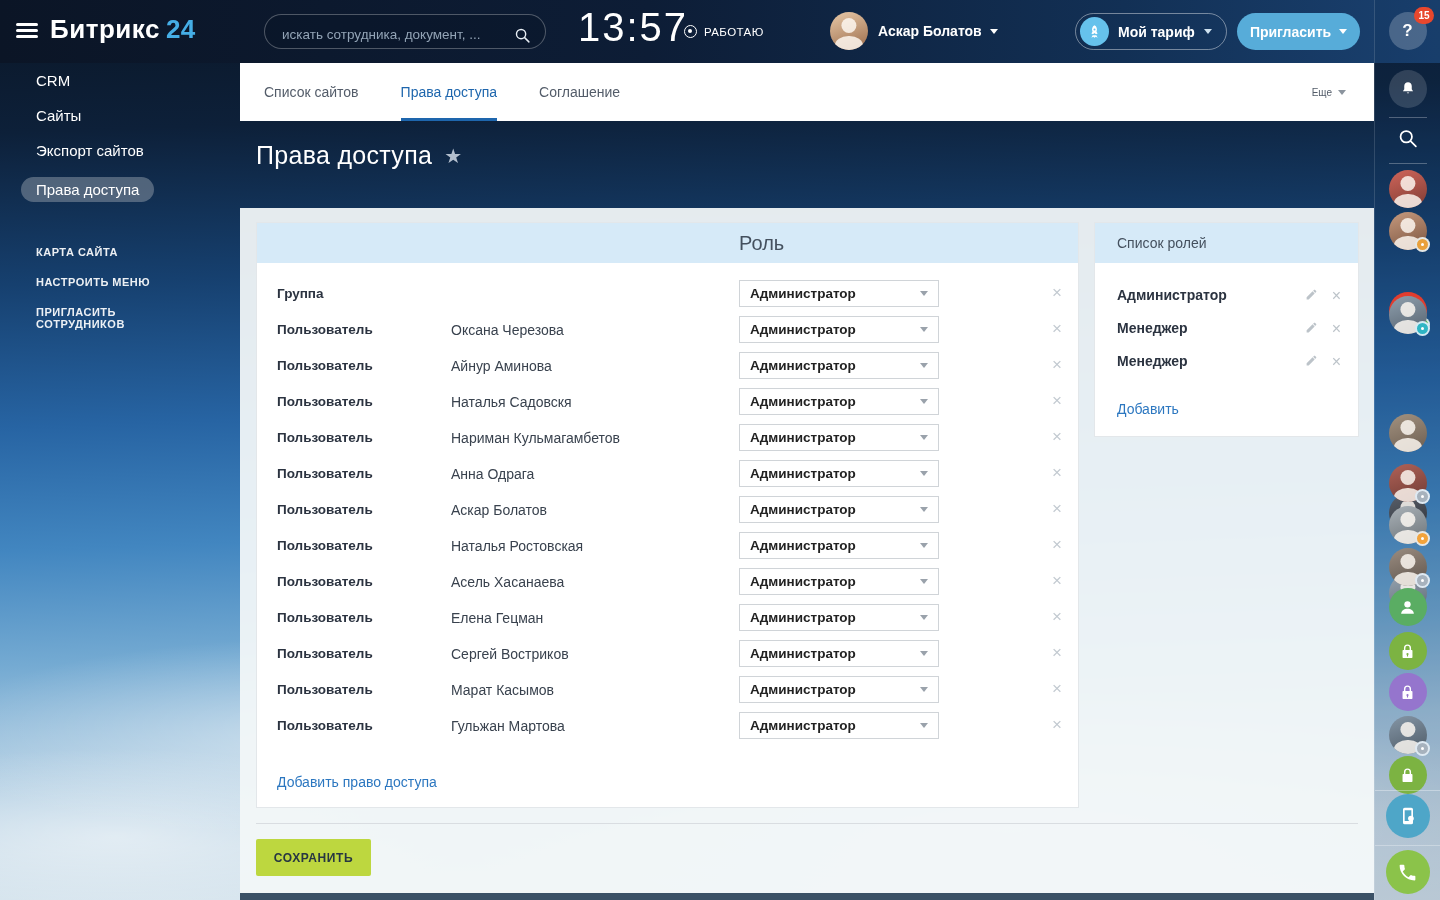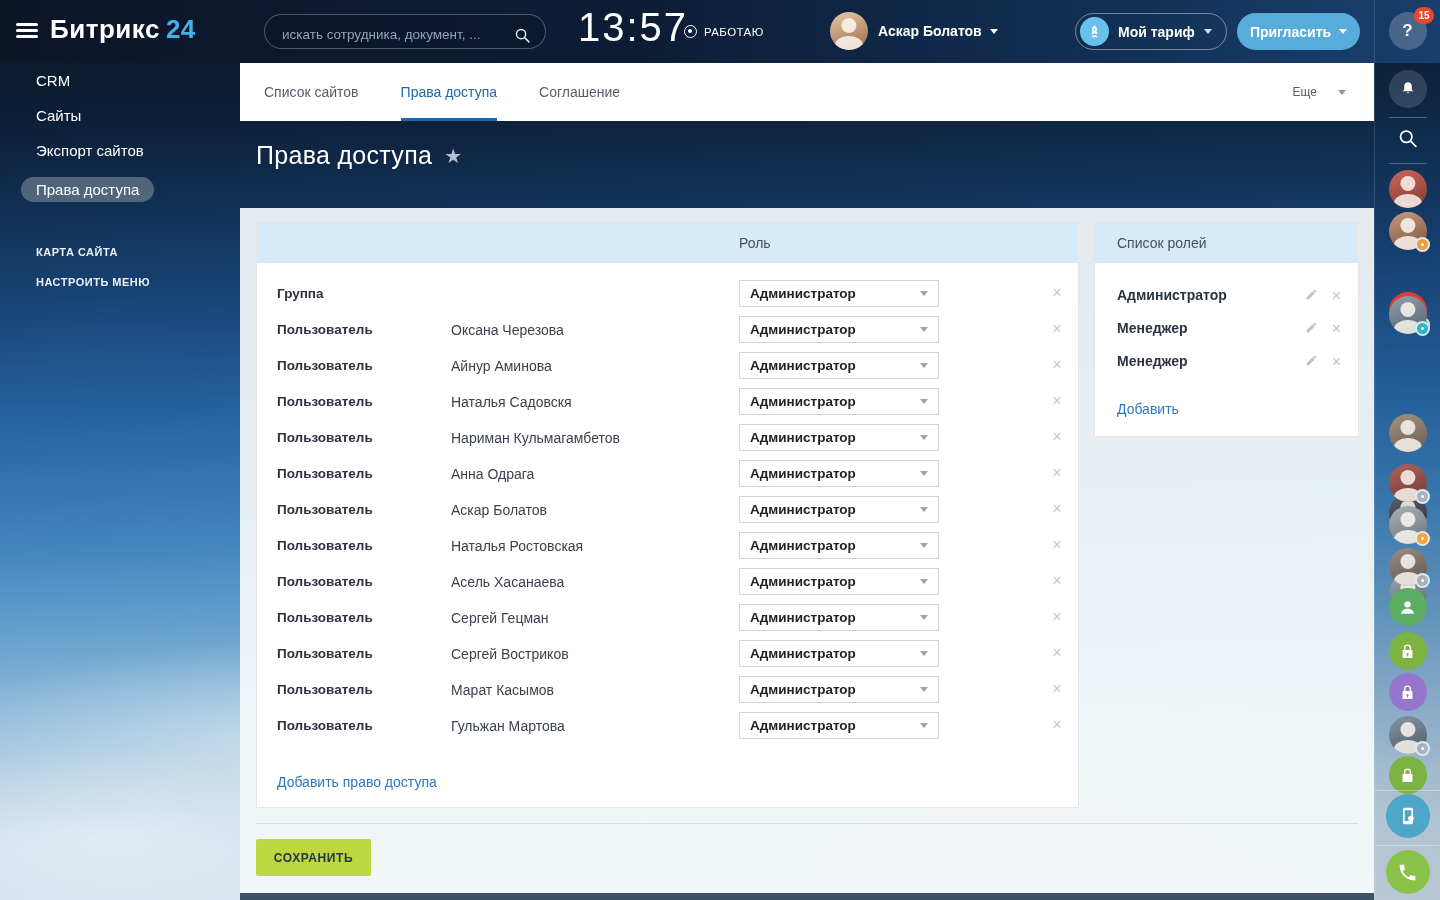--- a/index.html
+++ b/index.html
@@ -58,33 +58,33 @@
   .side-footer { margin-top:26px; }
   .side-footer .side-item { font-size:11px; font-weight:bold; letter-spacing:.5px; color:rgba(255,255,255,.92); padding:9px 36px; }
 
   
   .main { position:absolute; left:240px; top:63px; width:1134px; height:586px; }
   .tabbar { position:absolute; left:0; top:0; width:1134px; height:58px; background:#fff;
     display:flex; align-items:stretch; padding-left:24px; }
   .tab { font-size:14px; color:#535c69; display:flex; align-items:center; margin-right:42px;
     cursor:pointer; border-bottom:3px solid transparent; padding-top:2px; }
   .tab.active { color:#1e66ad; border-bottom-color:#1e66ad; }
-  .tab-more { margin-left:auto; margin-right:28px; font-size:12px; color:#535c69; display:flex;
-    align-items:center; gap:21px; cursor:pointer; }
+  .tab-more { margin-left:auto; margin-right:28px; font-size:10px; color:#535c69; display:flex;
+    align-items:center; gap:6px; cursor:pointer; }
   .tab-more .caret { border-top-color:#8b949e; }
   .title-zone { position:absolute; left:16px; top:78px; display:flex; align-items:center; gap:12px; }
   .page-title { color:#fff; font-size:25px; font-weight:300; letter-spacing:.3px; }
   .fav-star { color:#b3bfce; font-size:20px; cursor:pointer; }
 
   .content { position:absolute; left:0; top:145px; width:1134px; height:692px;
     background:rgba(242,246,248,.94); }
   .panel { position:absolute; background:#fff; border:1px solid #e3e7ea; }
   .panel-header { height:40px; background:#d6eaf8; display:flex; align-items:center; }
   .main-panel { left:16px; top:14px; width:823px; height:586px; }
-  .main-panel .panel-header .col-role { margin-left:482px; font-size:14px; color:#44505e;text-align:right; }
+  .main-panel .panel-header .col-role { margin-left:482px; font-size:20px; color:#44505e;text-align:right; }
   .rows { padding-top:13px; }
   .arow { position:relative; height:36px; }
   .arow .rtype { position:absolute; left:20px; top:0; line-height:36px; font-size:13.5px; font-weight:bold; color:#2b3340; }
   .arow .rname { position:absolute; left:194px; top:0; line-height:36px; font-size:14px; color:#39424e; }
   .select { position:absolute; left:482px; top:4px; width:200px; height:27px; background:#fff;
     border:1px solid #d0d4d8; display:flex; align-items:center; padding:0 10px; cursor:pointer; }
   .select .sval { flex:1; font-size:13.5px; font-weight:bold; color:#222; }
   .select .caret { border-top-color:#9aa2ab; }
   .arow .rclose { position:absolute; left:795px; top:0; line-height:34px; font-size:17px; color:#c3cad1; cursor:pointer; }
   .add-link { display:inline-block; margin:30px 0 0 20px; color:#2c77c0; font-size:14px; cursor:pointer; text-decoration:none; }
@@ -211,20 +211,23 @@
   <div class="side-item">
       <span class="pill">Права доступа</span>
     </div>
   <div class="side-footer">
     <div class="side-item">
         <span>КАРТА САЙТА</span>
       </div>
     <div class="side-item">
         <span>НАСТРОИТЬ МЕНЮ</span>
       </div>
+    <div class="side-item">
+        <span>ПРИГЛАСИТЬ СОТРУДНИКОВ</span>
+      </div>
   </div>
 </nav>
 
 <div class="main">
   <div class="tabbar">
     <div class="tab">Список сайтов</div>
     <div class="tab active">Права доступа</div>
     <div class="tab">Соглашение</div>
     <div class="tab-more">
       <span>Еще</span>
@@ -329,21 +332,21 @@
             <span class="rname">Асель Хасанаева</span>
             <div class="select">
               <span class="sval">Администратор</span>
               <span class="caret"></span>
             </div>
             <span class="rclose">×</span>
           </div>
 
           <div class="arow">
             <span class="rtype">Пользователь</span>
-            <span class="rname">Сергей Гецман</span>
+            <span class="rname">Елена Гецман</span>
             <div class="select">
               <span class="sval">Администратор</span>
               <span class="caret"></span>
             </div>
             <span class="rclose">×</span>
           </div>
 
           <div class="arow">
             <span class="rtype">Пользователь</span>
             <span class="rname">Сергей Востриков</span>

